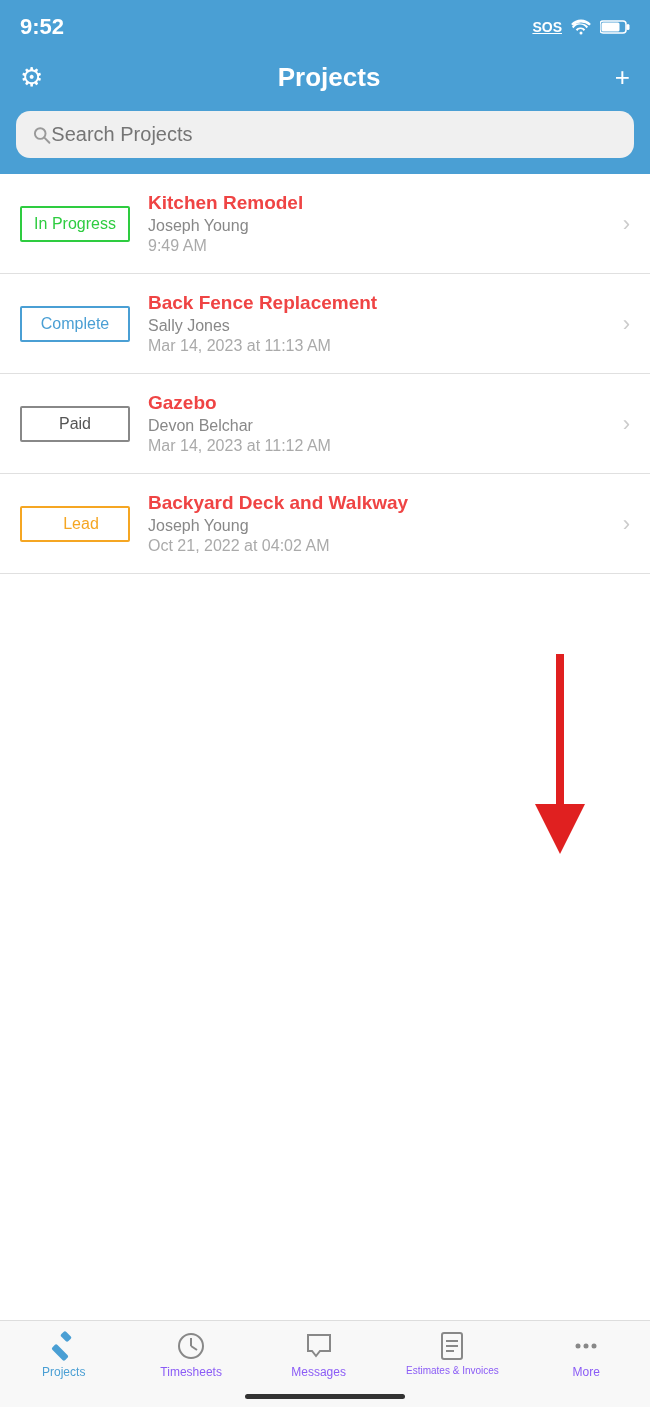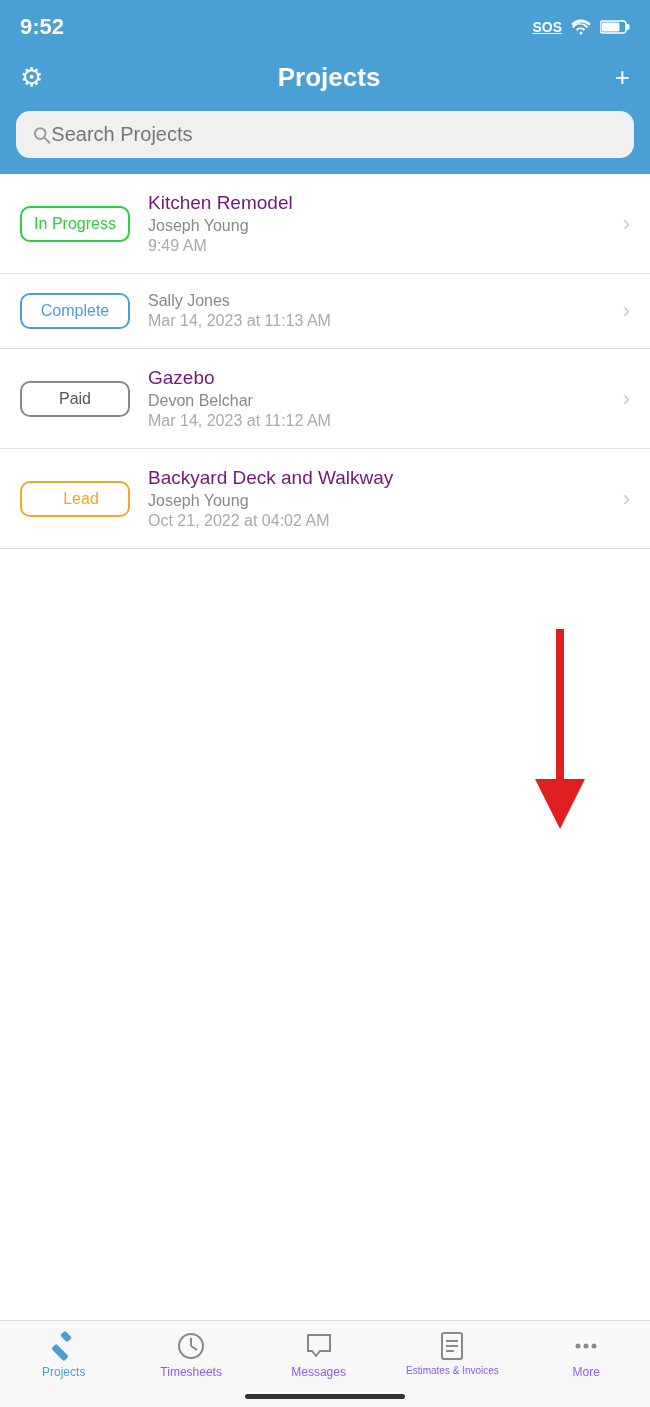--- a/index.html
+++ b/index.html
@@ -87,21 +87,21 @@
       display: flex;
       align-items: center;
       padding: 18px 20px;
       border-bottom: 1px solid #e0e0e0;
       cursor: pointer;
     }
     .project-badge {
       min-width: 110px;
       width: 110px;
       height: 36px;
-      border-radius: 10px;
+      border-radius: 2px;
       border: 2px solid;
       display: flex;
       align-items: center;
       justify-content: center;
       font-size: 16px;
       font-weight: 500;
       margin-right: 18px;
     }
     .badge-in-progress {
       border-color: #2ecc40;
@@ -118,22 +118,22 @@
     .badge-lead {
       border-color: #f5a623;
       color: #f5a623;
       padding-left: 12px;
     }
     .project-info {
       flex: 1;
     }
     .project-name {
       font-size: 19px;
-      font-weight: 400;
-      color: #701a75;
+      font-weight: 700;
+      color: #ef4444;
       margin-bottom: 3px;
     }
     .project-client {
       font-size: 16px;
       color: #888;
       margin-bottom: 2px;
     }
     .project-date {
       font-size: 16px;
       color: #aaa;
@@ -247,20 +247,21 @@
       <div class="project-date">9:49 AM</div>
     </div>
     <span class="chevron">›</span>
   </div>
 
   <div class="project-item">
     <div class="project-badge badge-complete">
       <span>Complete</span>
     </div>
     <div class="project-info">
+      <div class="project-name">Back Fence Replacement</div>
       <div class="project-client">Sally Jones</div>
       <div class="project-date">Mar 14, 2023 at 11:13 AM</div>
     </div>
     <span class="chevron">›</span>
   </div>
 
   <div class="project-item">
     <div class="project-badge badge-paid">
       <span>Paid</span>
     </div>

